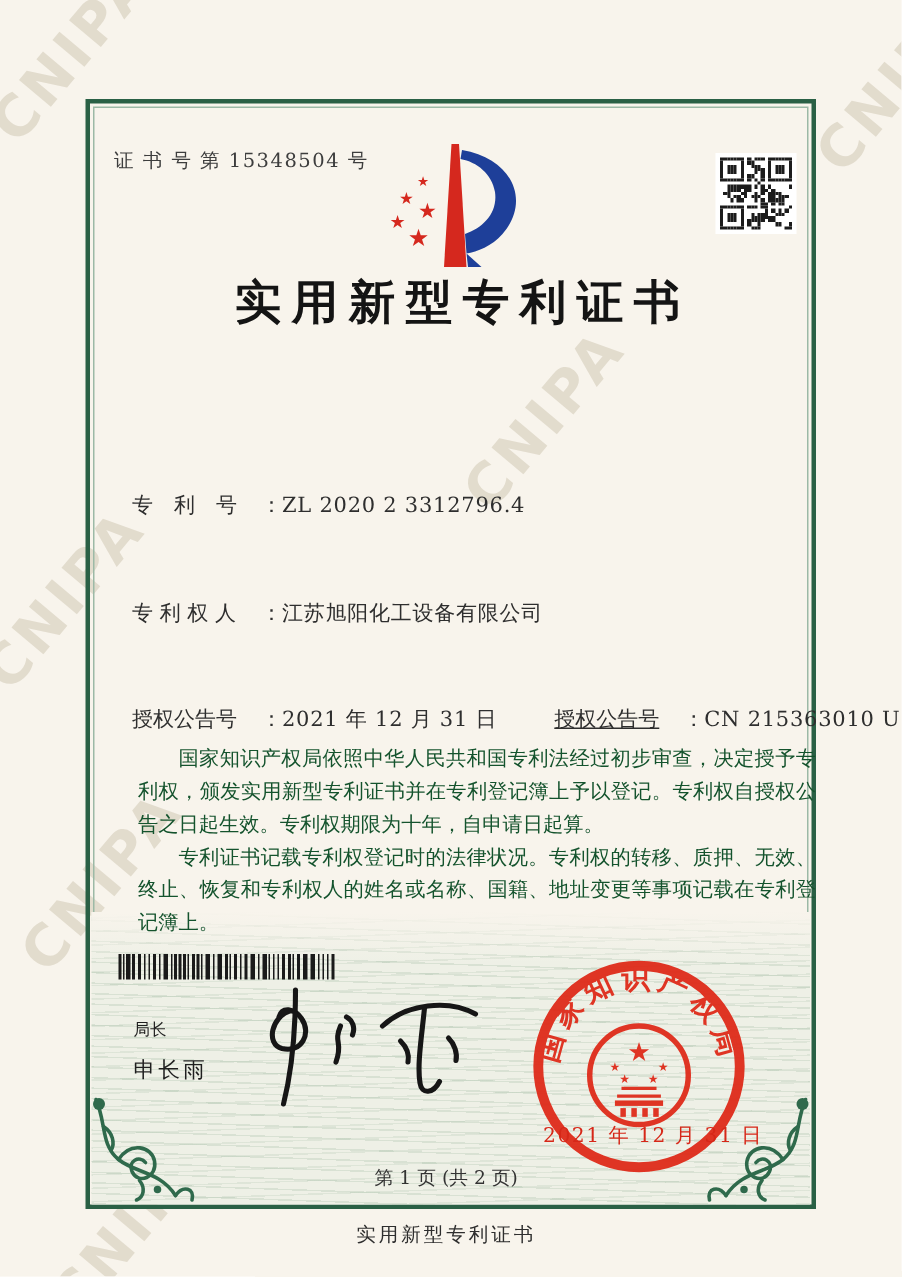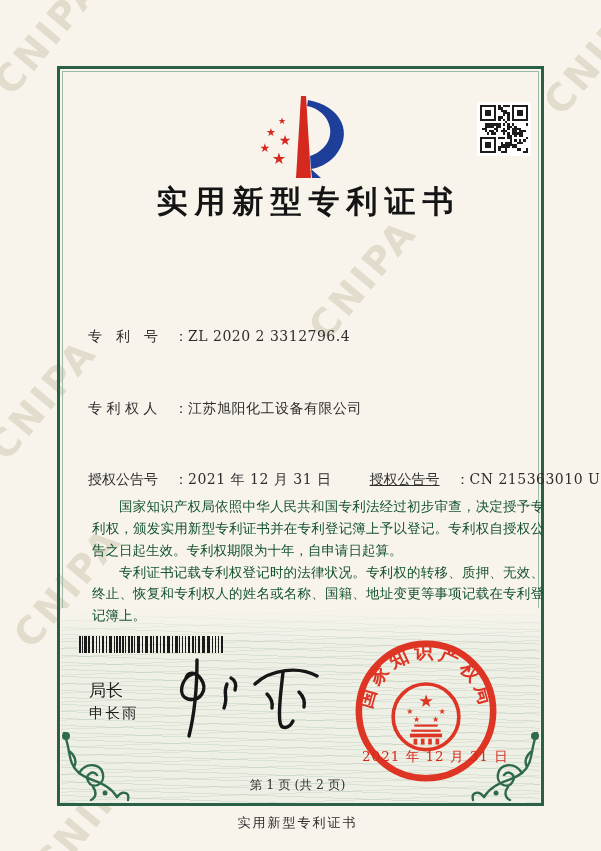--- a/index.html
+++ b/index.html
@@ -49,38 +49,39 @@
   .band{
     position:absolute;left:61px;top:608px;width:479px;height:195px;z-index:2;
     background:
       linear-gradient(#f8f4ec,rgba(248,244,236,0) 34px),
       repeating-linear-gradient(2deg, rgba(130,165,135,0.20) 0 1px, transparent 1px 7px),
       repeating-linear-gradient(-2deg, rgba(130,165,135,0.15) 0 1px, transparent 1px 9px),
       #eef0e6;
   }
   .barcode{position:absolute;left:79px;top:636px;height:17px;z-index:3;font-size:0;white-space:nowrap;}
   .barcode span{display:inline-block;height:17px;background:#1a1a1a;vertical-align:top;}
-  .director-title{position:absolute;left:89px;top:679px;font-size:17px;color:#1f1f1f;z-index:4;}
+  .director-title{position:absolute;left:89px;top:679px;font-size:11px;color:#1f1f1f;z-index:4;}
   .director-name{position:absolute;left:89px;top:704px;font-size:14.5px;letter-spacing:2px;color:#1f1f1f;z-index:4;}
   .signature{position:absolute;left:163px;top:652px;width:175px;height:92px;z-index:4;}
   .seal{position:absolute;left:353px;top:638px;width:146px;height:146px;z-index:4;opacity:.95;}
   .seal-date{position:absolute;left:362px;top:748px;font-size:13.5px;color:#d62718;letter-spacing:1px;z-index:5;white-space:nowrap;}
   .page-info{position:absolute;left:57px;top:777px;width:481px;text-align:center;font-size:12.5px;color:#333;z-index:4;}
   .footer-note{position:absolute;left:57px;top:814px;width:481px;text-align:center;font-size:13px;color:#2e2e2e;z-index:3;letter-spacing:2px;}
   .flourish{position:absolute;width:74px;height:74px;z-index:4;}
   .flourish.bl{left:59px;top:729px;}
   .flourish.br{left:468px;top:729px;transform:scaleX(-1);}
 </style>
 </head>
 <body>
 
 <div class="page">
 
   <div class="frame"></div>
 
+  <div class="cert-no">证 书 号 第 15348504 号</div>
 
   <svg class="logo" viewBox="0 0 128 94">
     <g fill="#d5281e">
       <text x="44" y="34" font-size="9" text-anchor="middle">★</text>
       <text x="33" y="46" font-size="11" text-anchor="middle">★</text>
       <text x="47" y="55" font-size="14" text-anchor="middle">★</text>
       <text x="27" y="62" font-size="12" text-anchor="middle">★</text>
       <text x="41" y="74" font-size="16" text-anchor="middle">★</text>
     </g>
     <path d="M63,6 L68,6 L73,88 L58,88 Z" fill="#d5281e"></path>

